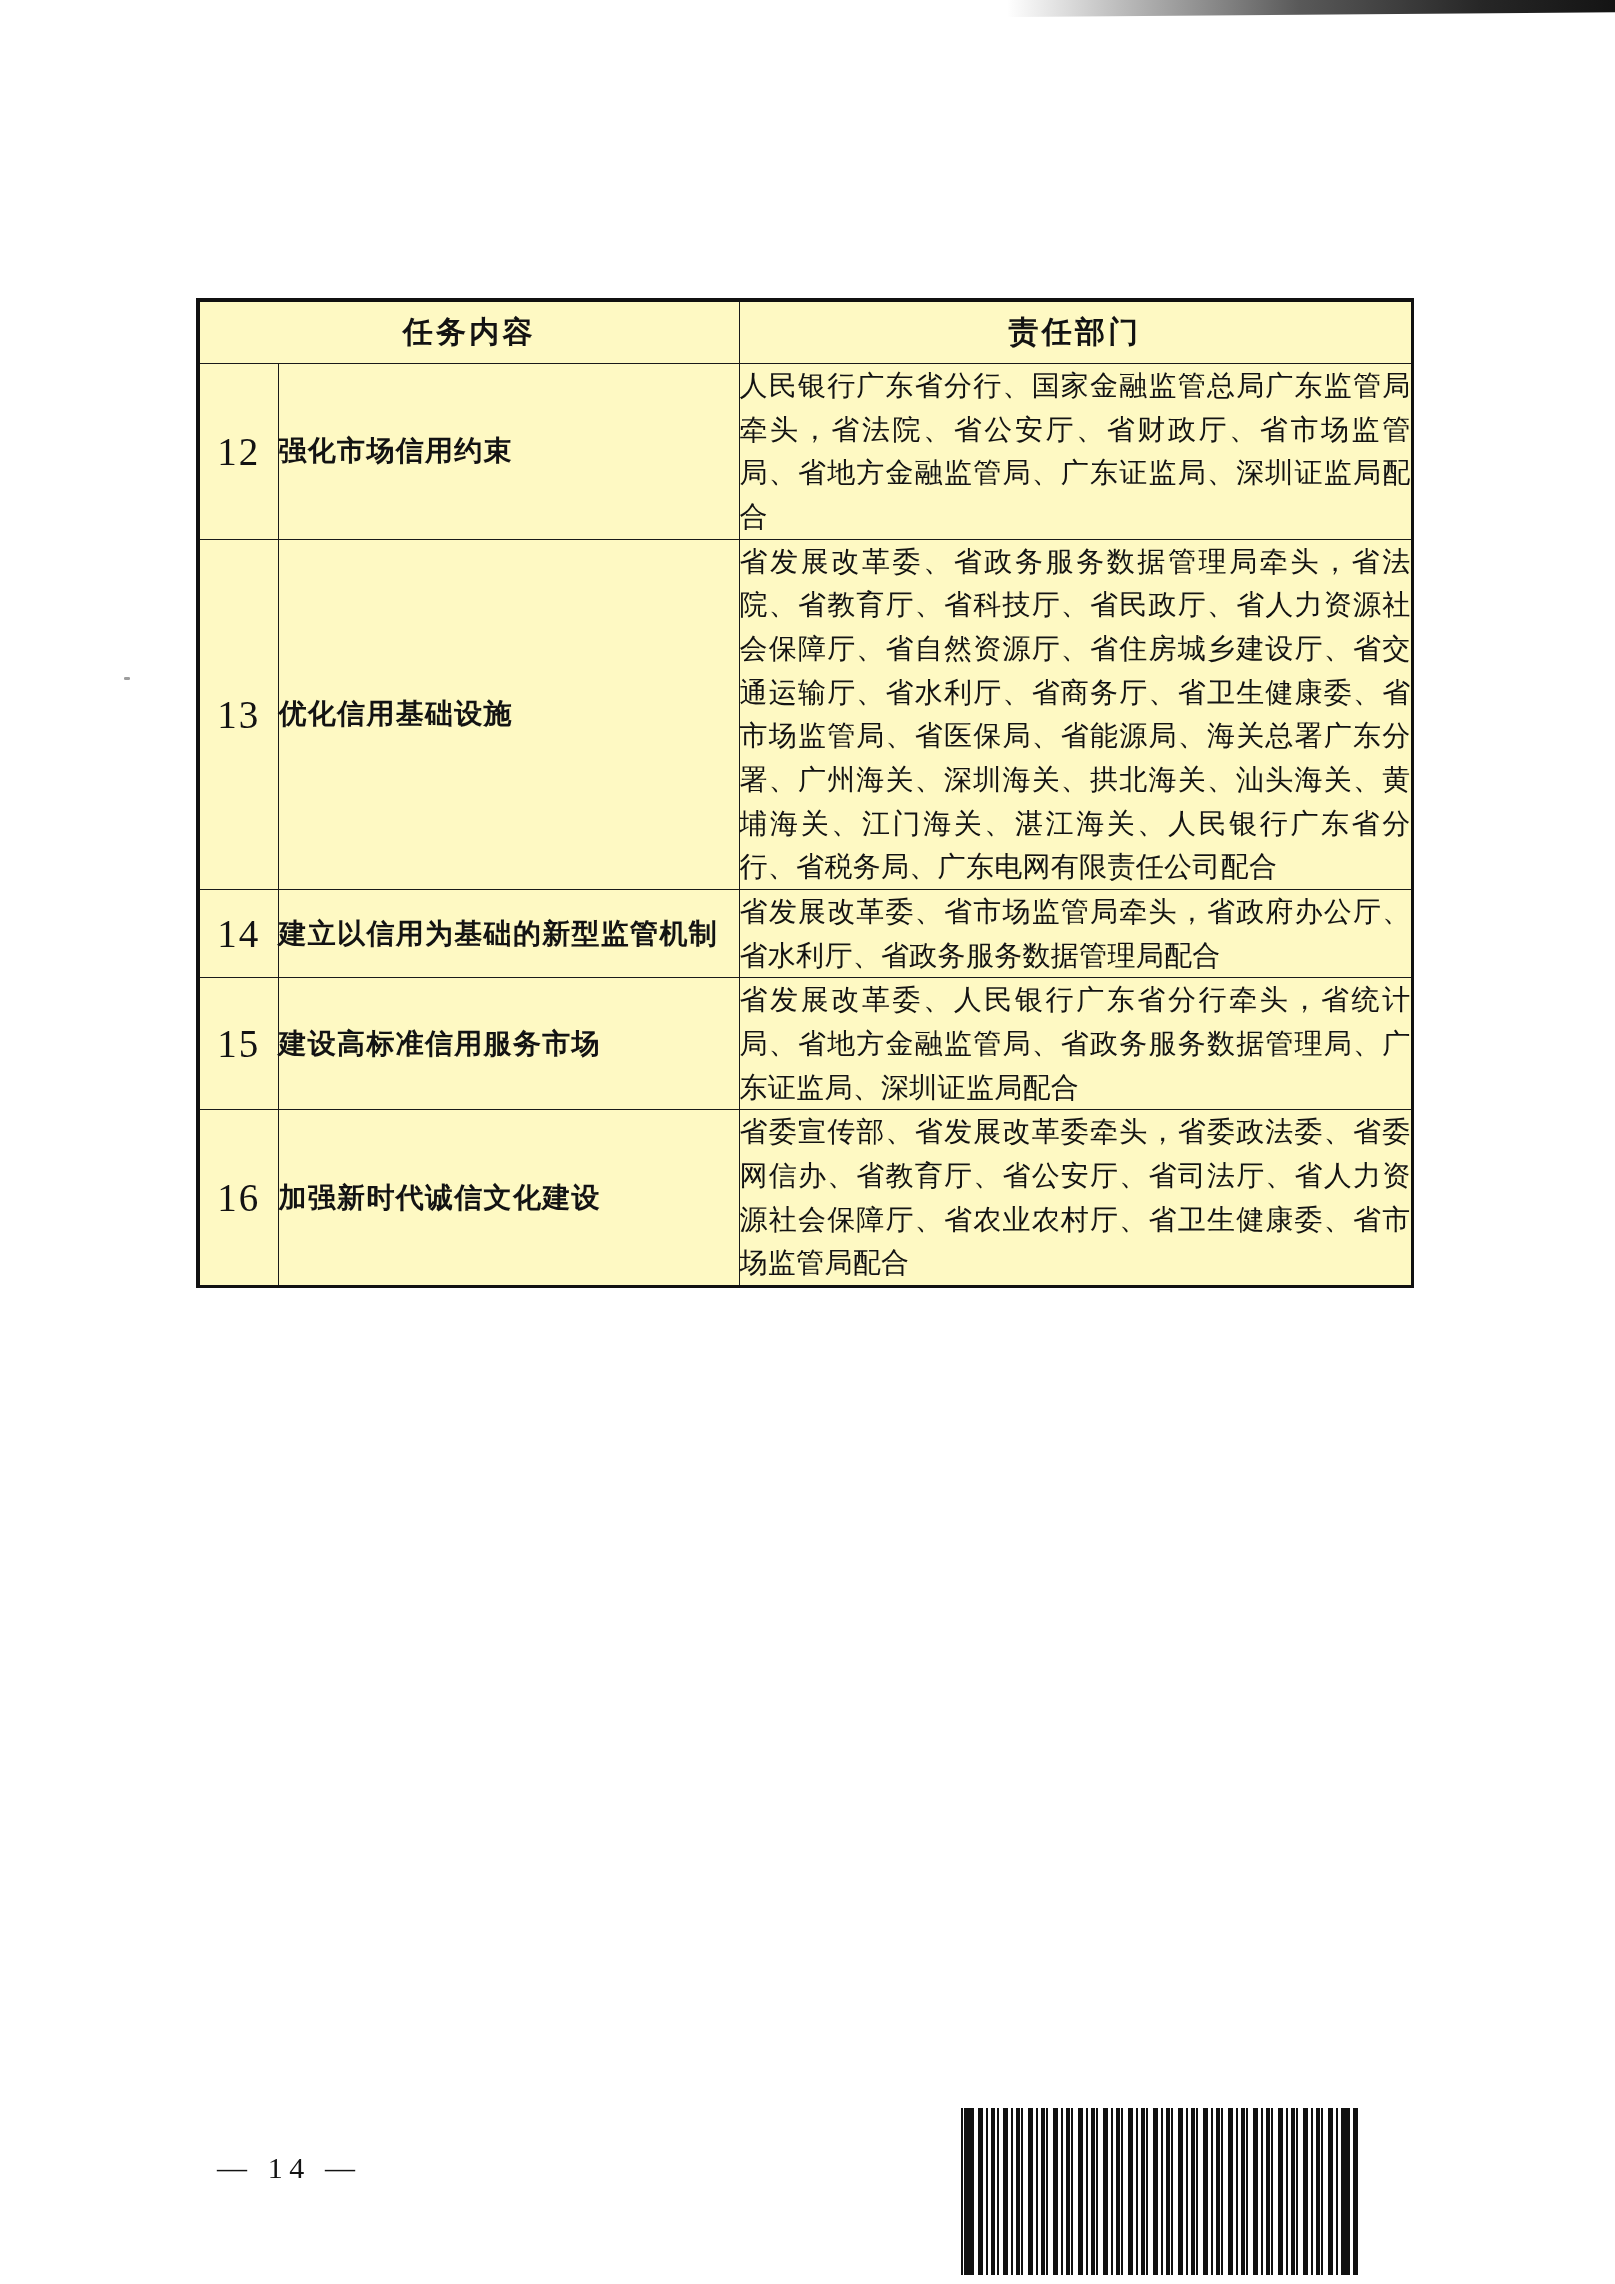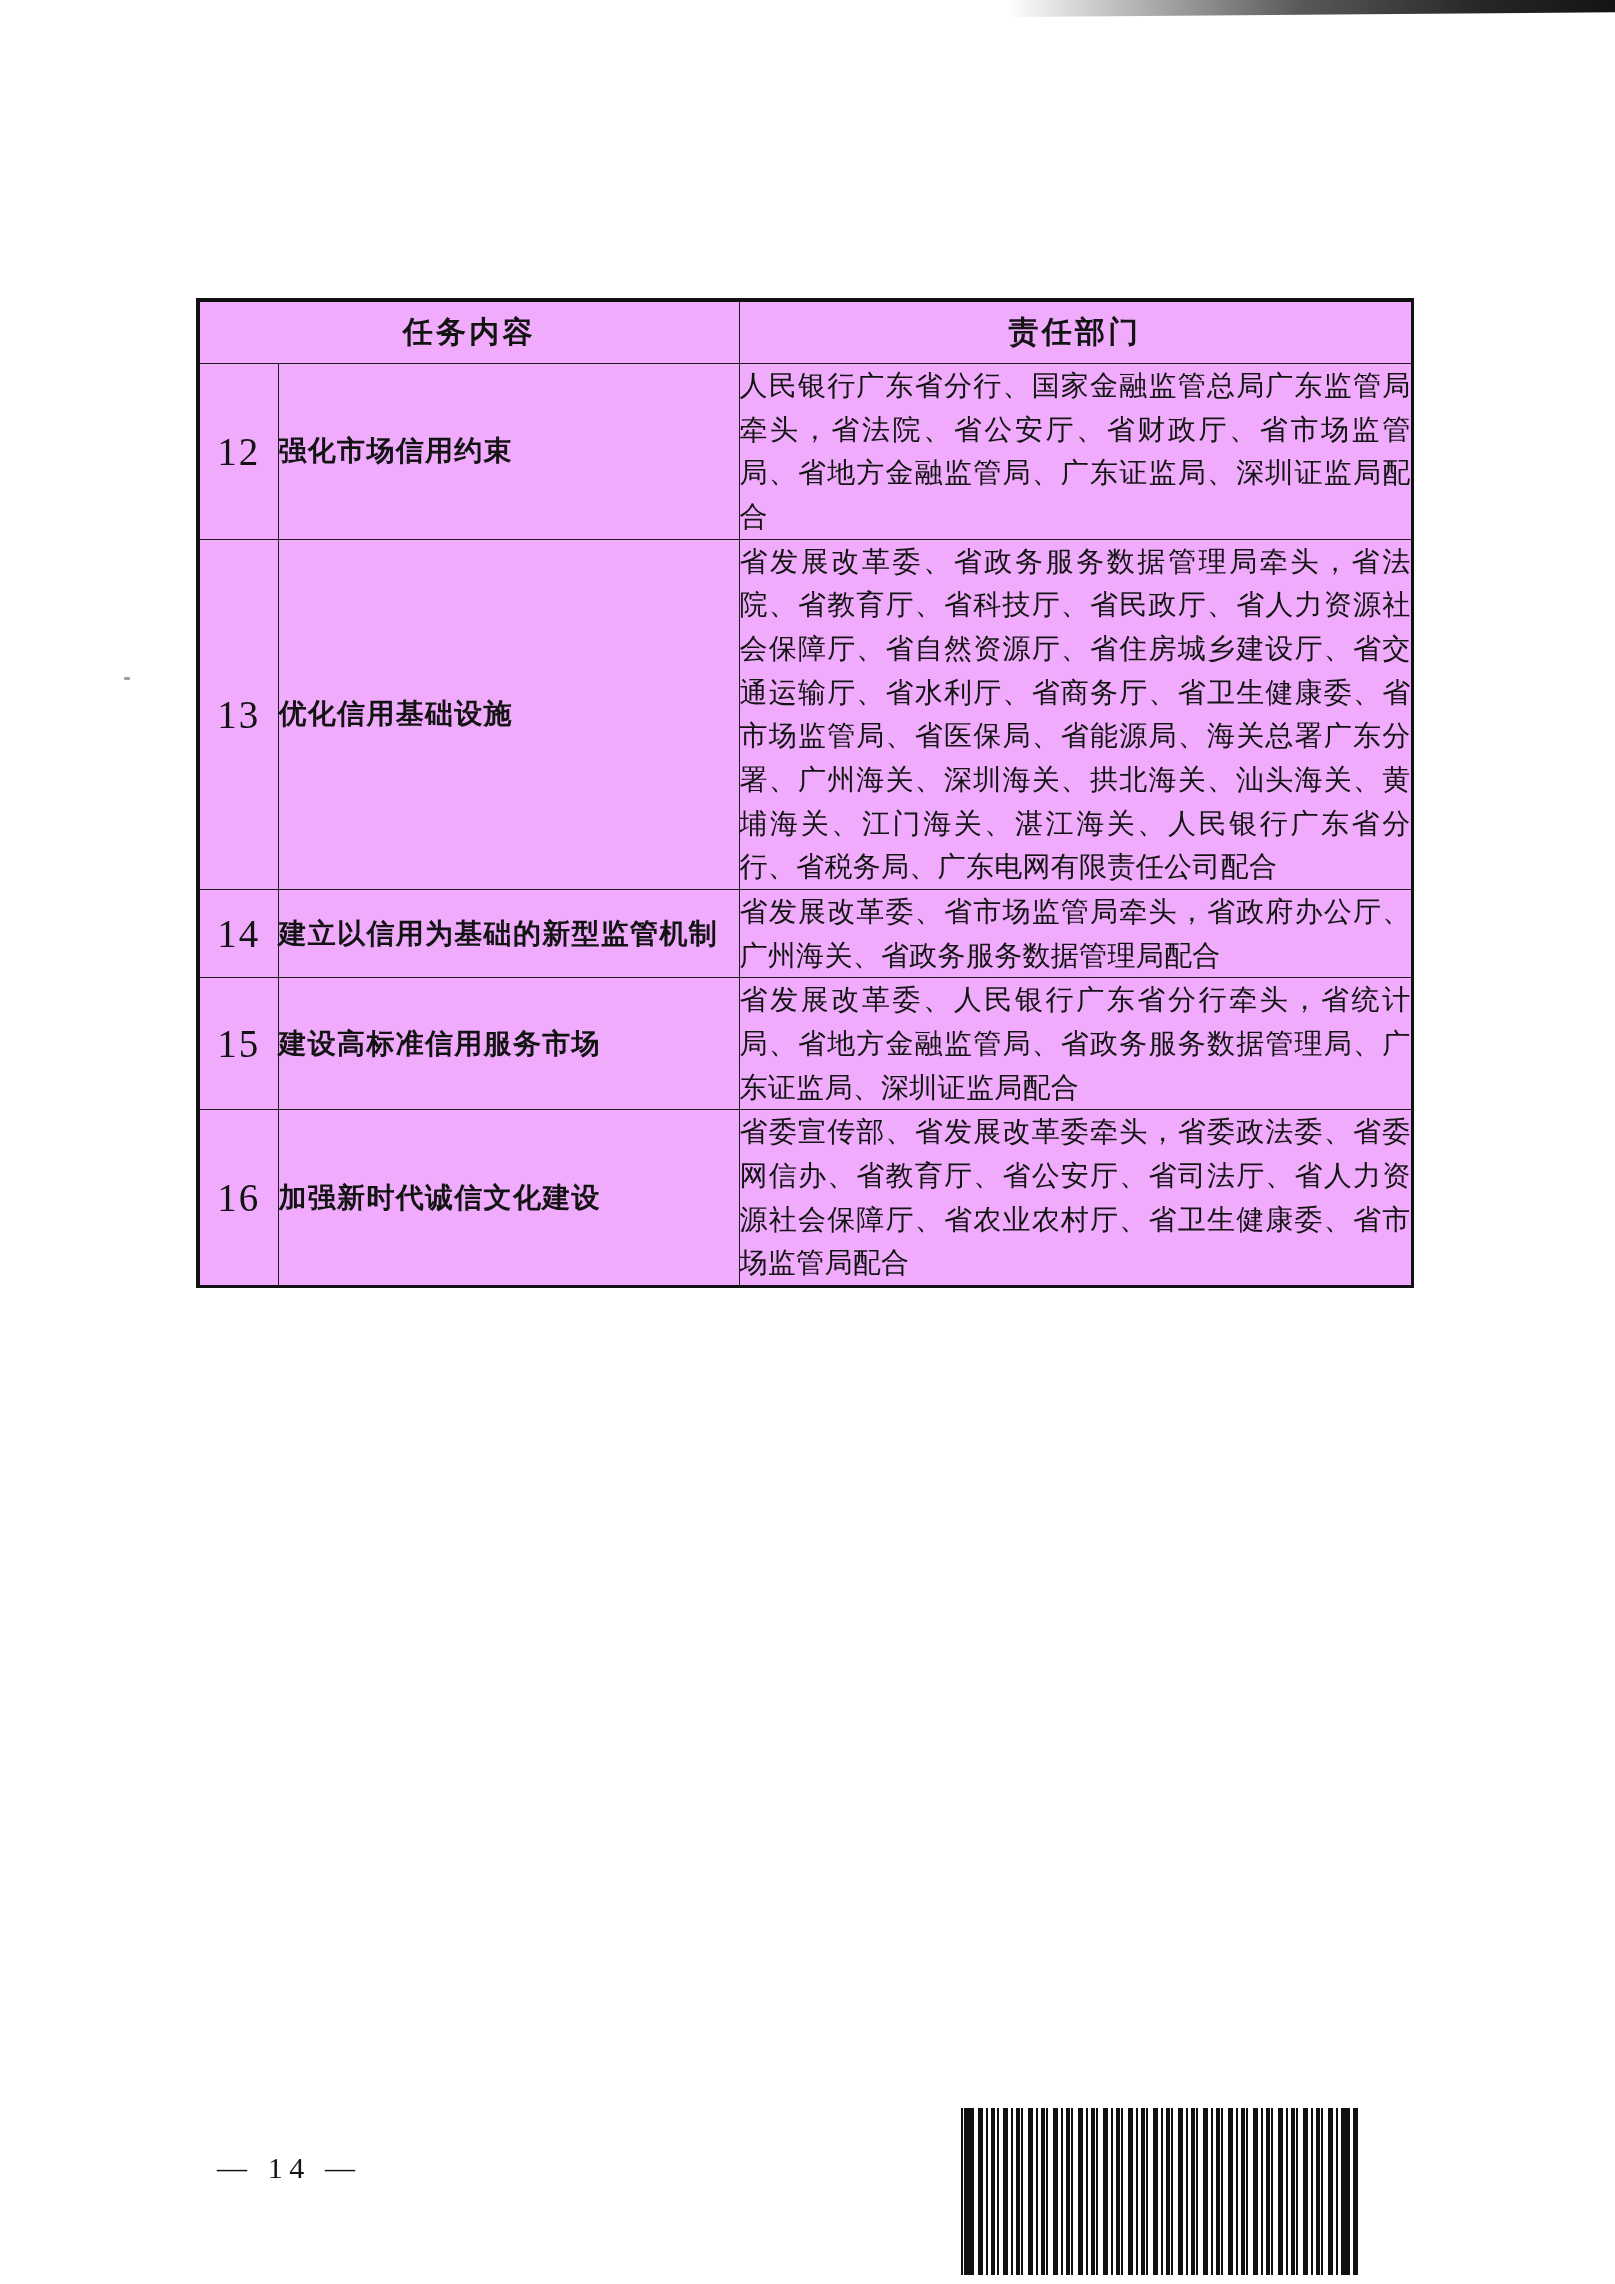--- a/index.html
+++ b/index.html
@@ -56,21 +56,21 @@
     left: 196px;
     top: 298px;
     width: 1214px;
     border-collapse: collapse;
     table-layout: fixed;
   }
   #task-table td, #task-table th {
     border: 1.3px solid #1a1a1a;
     padding: 0;
     vertical-align: middle;
-    background: #f0abfc;
+    background: #fef9c3;
   }
   #task-table > thead > tr > th {
     border-top: 4px solid #111;
   }
   .tbl-outer-left { border-left: 4px solid #111 !important; }
   .tbl-outer-right { border-right: 3.3px solid #111 !important; }
   .tbl-outer-bottom { border-bottom: 3.3px solid #111 !important; }
 
   th.col-head {
     height: 61px;
@@ -224,21 +224,21 @@
 
       <tr>
         <td class="cell-num tbl-outer-left">13</td>
         <td class="cell-task">优化信用基础设施</td>
         <td class="cell-dept tbl-outer-right">省发展改革委、省政务服务数据管理局牵头，省法院、省教育厅、省科技厅、省民政厅、省人力资源社会保障厅、省自然资源厅、省住房城乡建设厅、省交通运输厅、省水利厅、省商务厅、省卫生健康委、省市场监管局、省医保局、省能源局、海关总署广东分署、广州海关、深圳海关、拱北海关、汕头海关、黄埔海关、江门海关、湛江海关、人民银行广东省分行、省税务局、广东电网有限责任公司配合</td>
       </tr>
 
       <tr>
         <td class="cell-num tbl-outer-left">14</td>
         <td class="cell-task">建立以信用为基础的新型监管机制</td>
-        <td class="cell-dept mid tbl-outer-right">省发展改革委、省市场监管局牵头，省政府办公厅、广州海关、省政务服务数据管理局配合</td>
+        <td class="cell-dept mid tbl-outer-right">省发展改革委、省市场监管局牵头，省政府办公厅、省水利厅、省政务服务数据管理局配合</td>
       </tr>
 
       <tr>
         <td class="cell-num tbl-outer-left">15</td>
         <td class="cell-task">建设高标准信用服务市场</td>
         <td class="cell-dept mid tbl-outer-right">省发展改革委、人民银行广东省分行牵头，省统计局、省地方金融监管局、省政务服务数据管理局、广东证监局、深圳证监局配合</td>
       </tr>
 
       <tr>
         <td class="cell-num tbl-outer-left tbl-outer-bottom">16</td>

